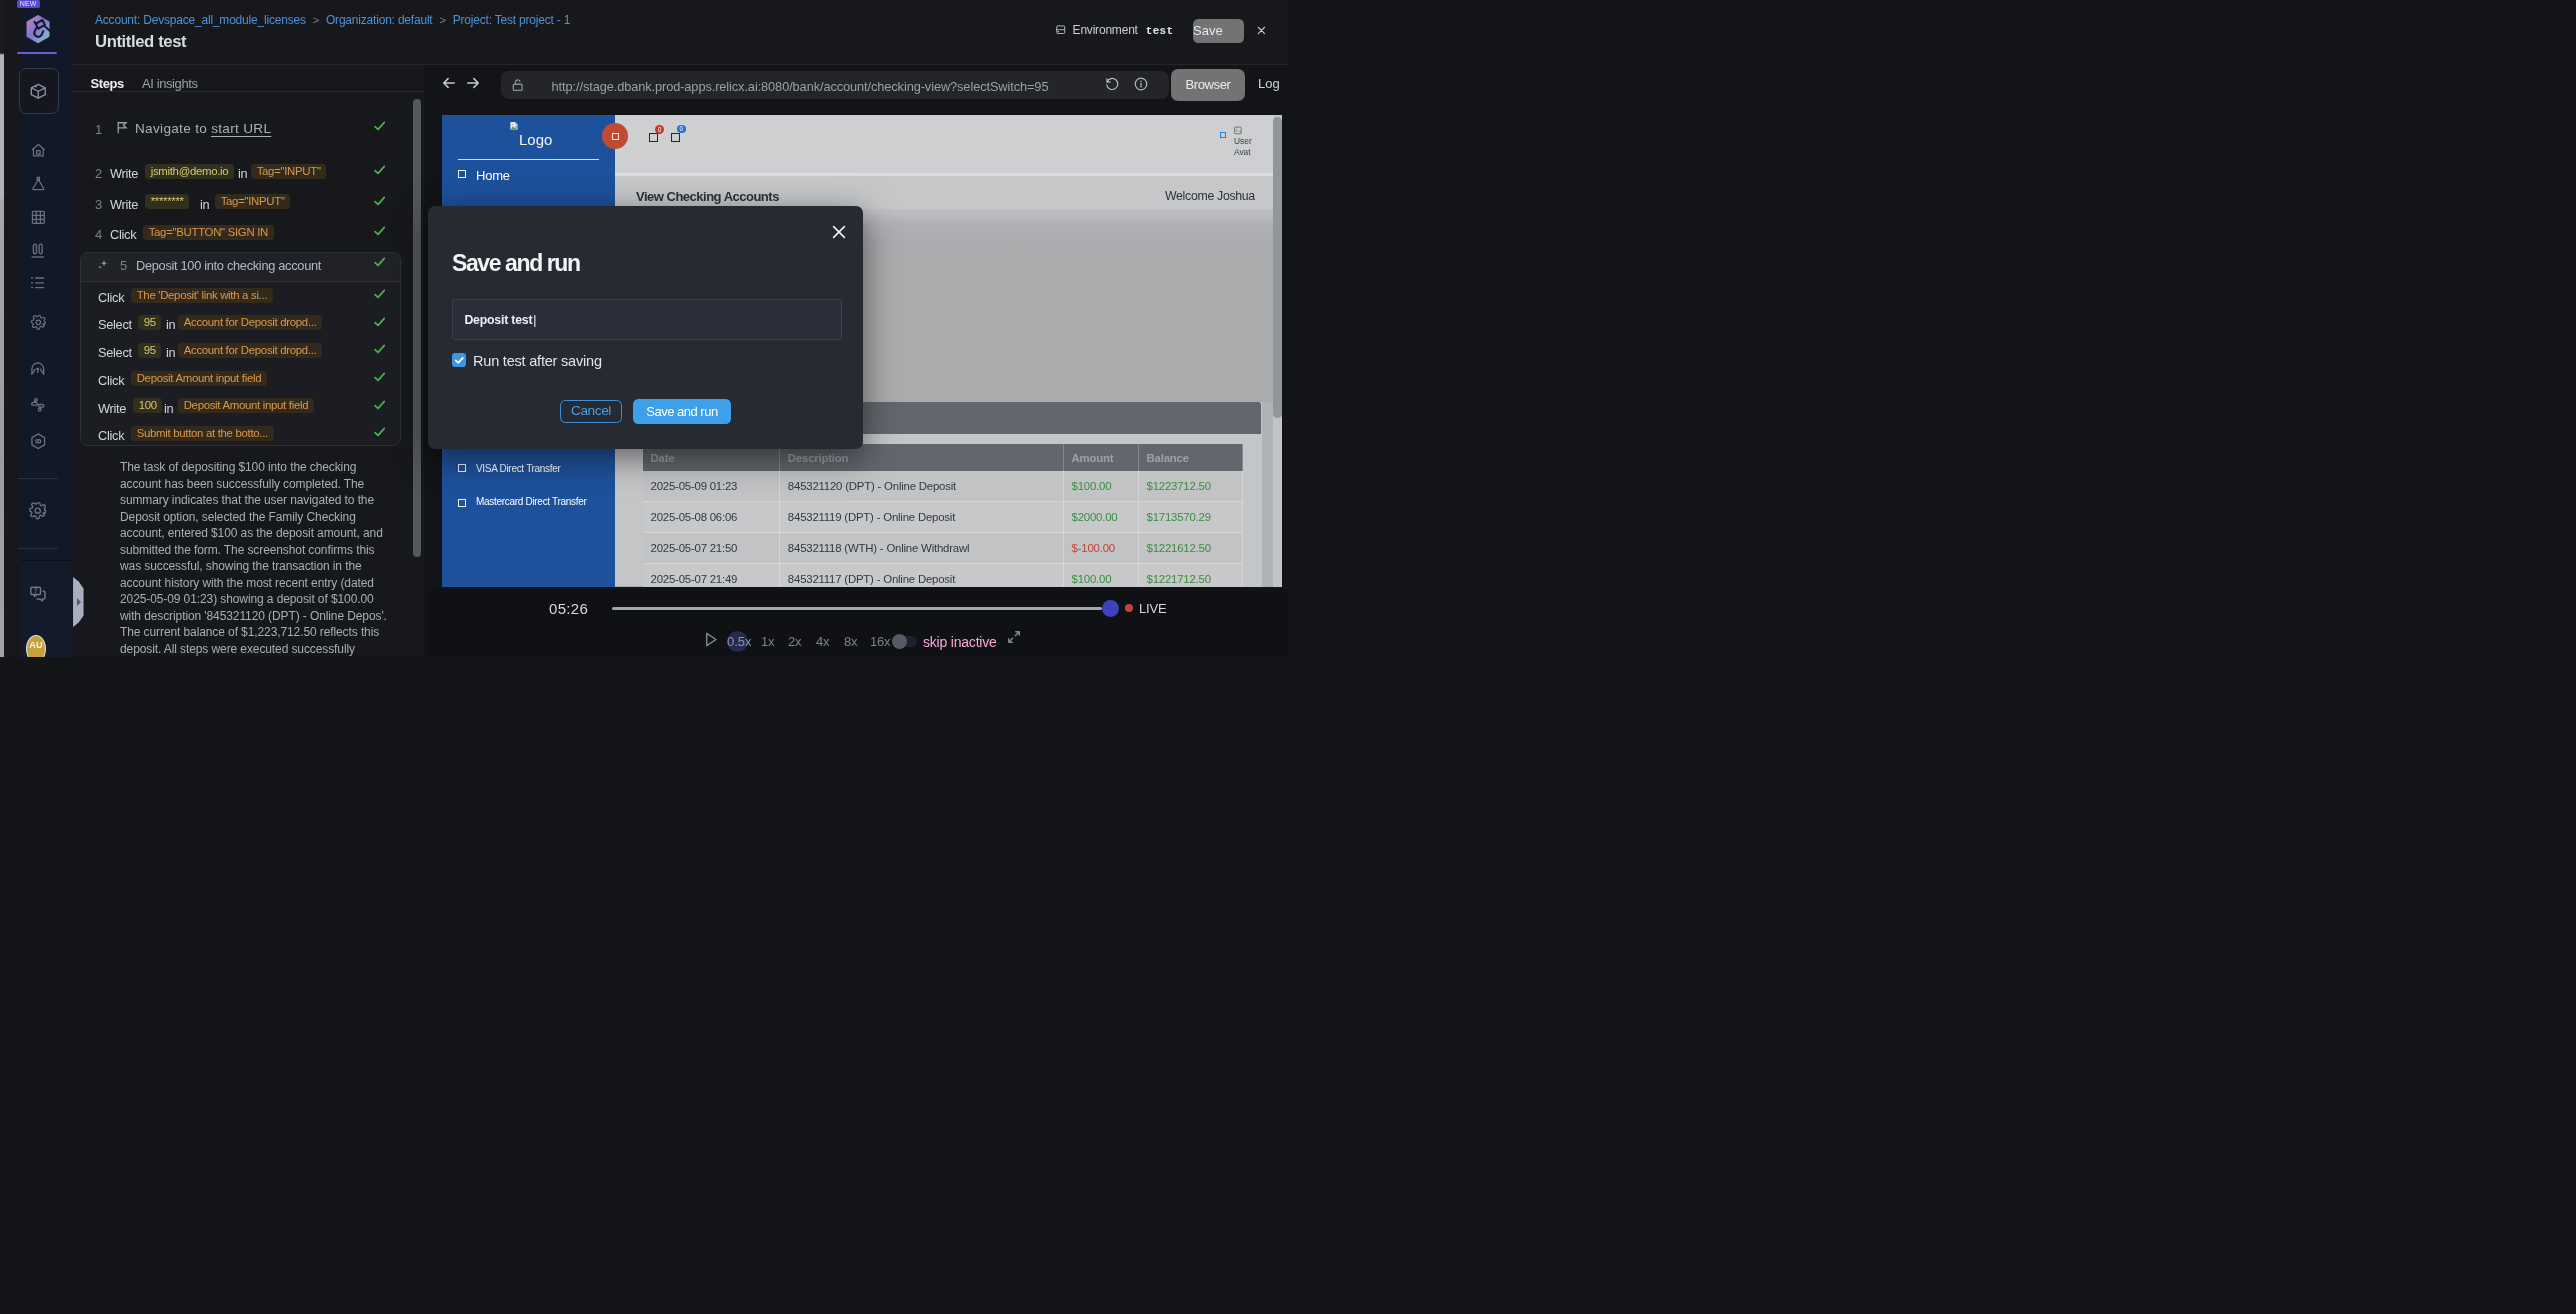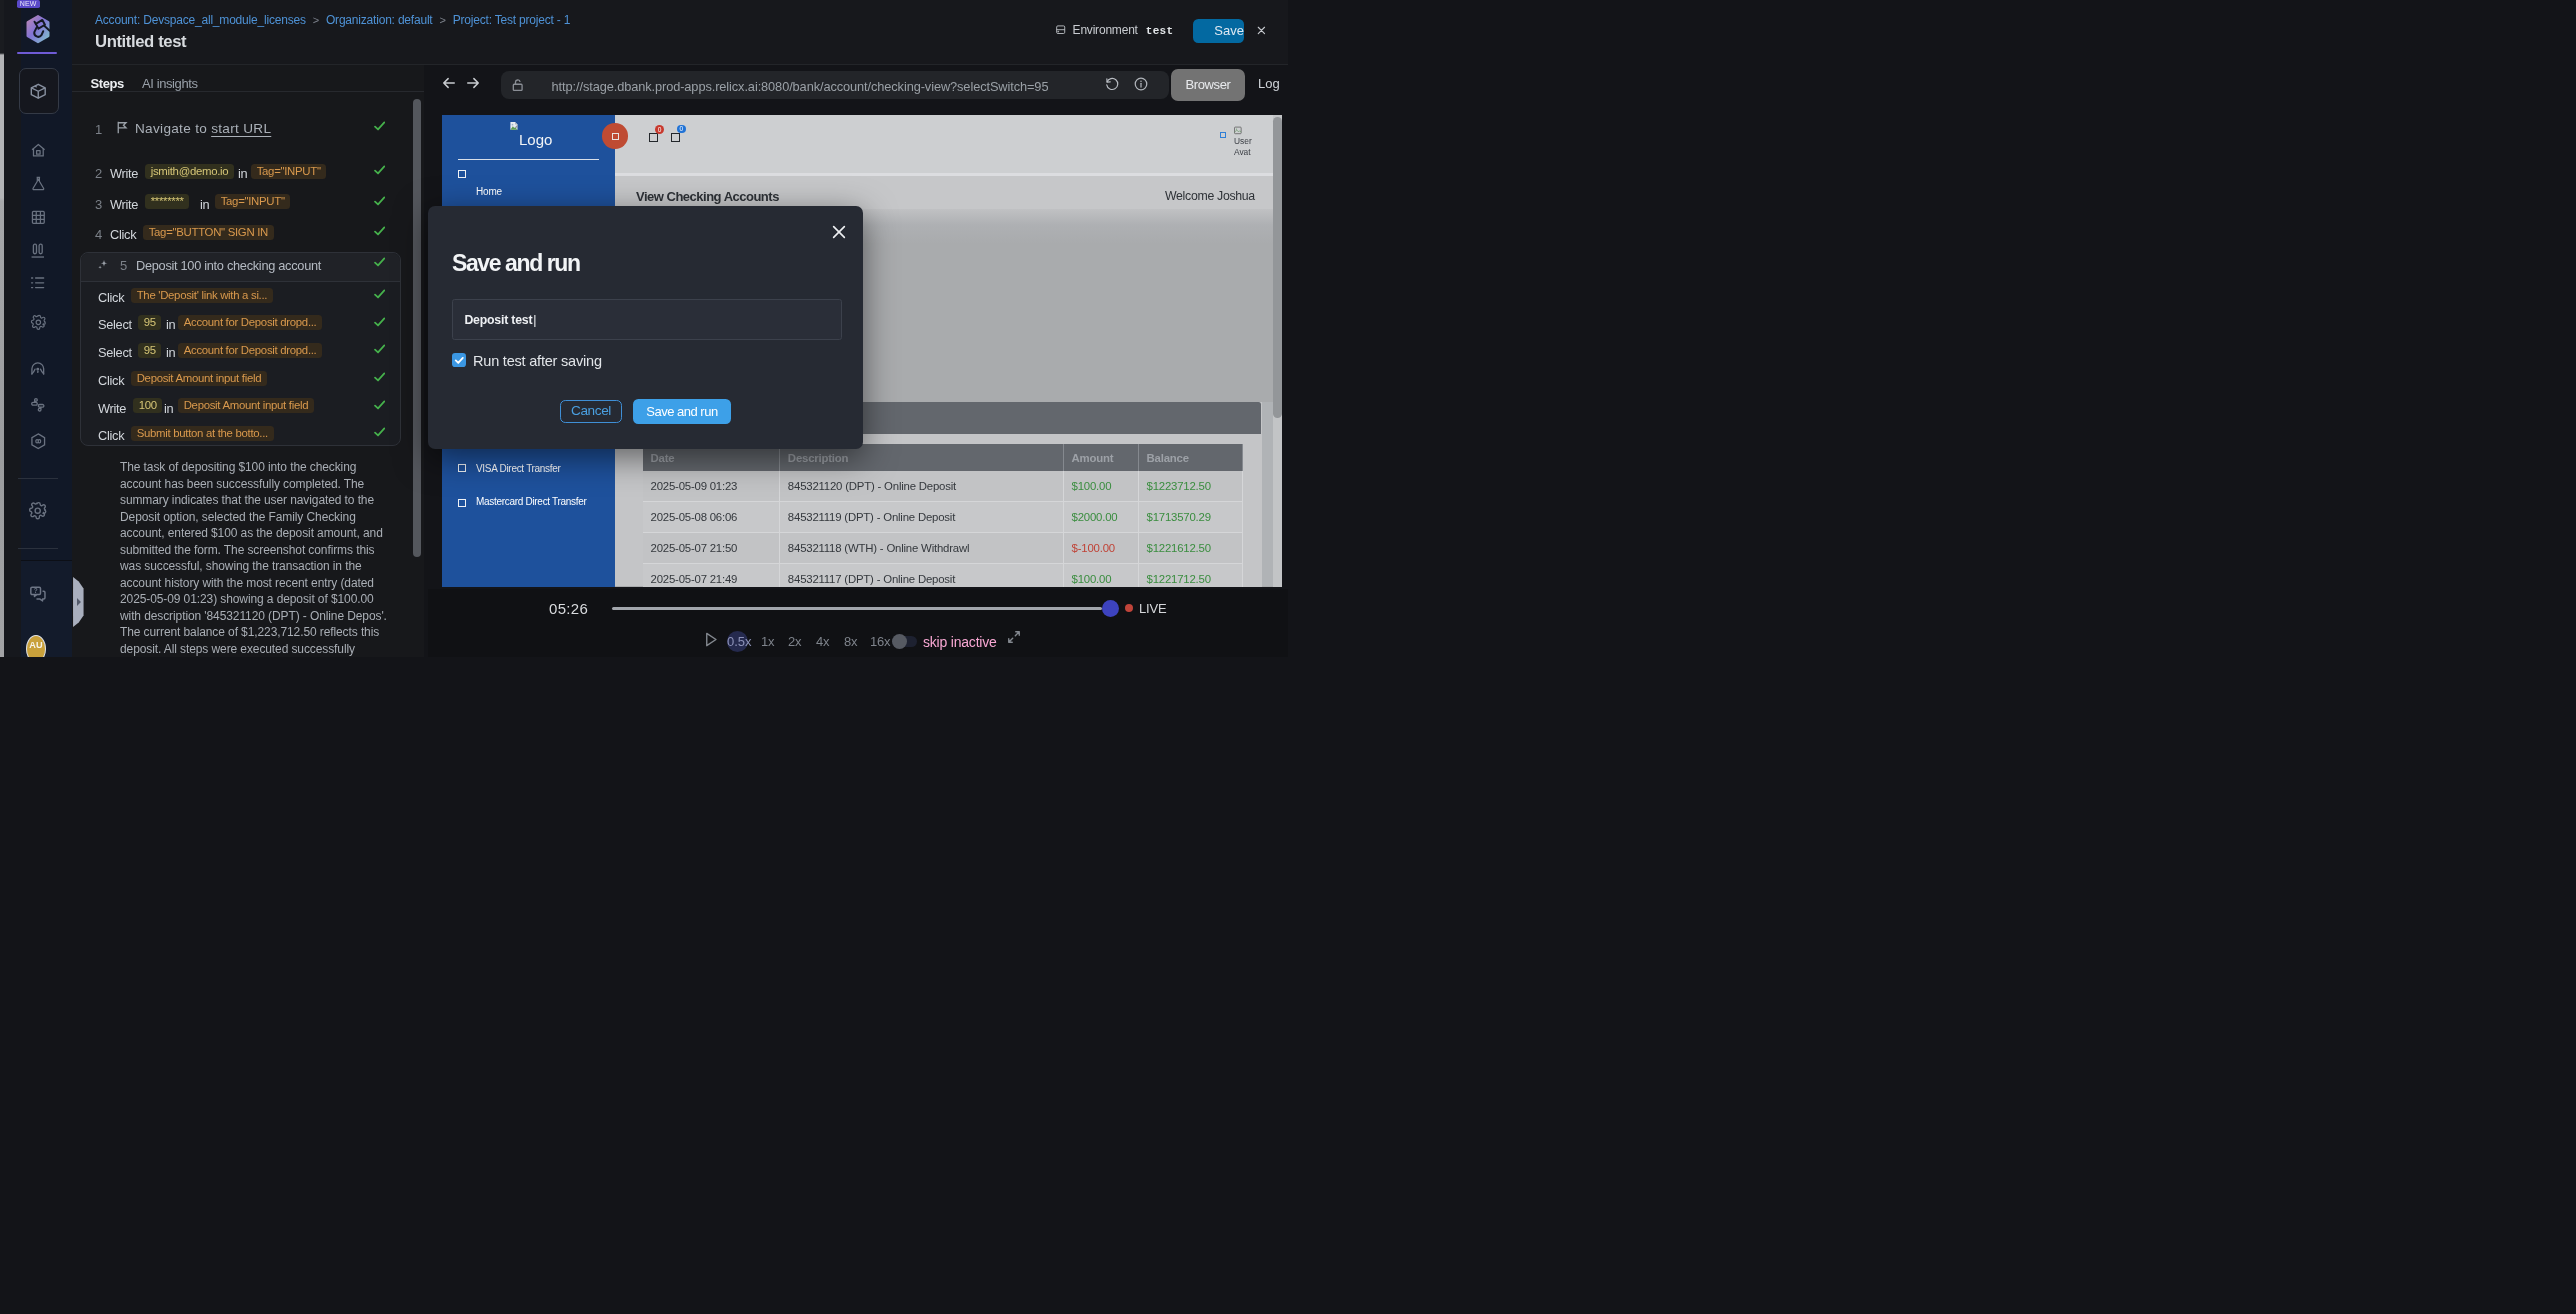--- a/index.html
+++ b/index.html
@@ -15,22 +15,22 @@
     font-size:7px;line-height:8px;text-align:center;border-radius:1.8px;letter-spacing:0.2px;}
   .icn{position:absolute;color:#707888;}
   #collapse{left:73px;top:577px;width:10.6px;height:50px;z-index:30;}
   
   #header{left:72px;top:0;width:1216px;height:65px;background:#17181c;border-bottom:0.9px solid #232529;box-sizing:border-box;}
   #crumb{left:95px;top:13px;font-size:12px;color:#4e92d6;letter-spacing:-0.2px;}
   #crumb .sep{color:#7d828c;font-size:11px;padding:0 7px;}
   #title{left:95px;top:32px;font-size:16.7px;font-weight:700;color:#d7dade;letter-spacing:-0.4px;}
   #envwrap{left:1055px;top:23px;font-size:12px;color:#c9ccd1;letter-spacing:-0.2px;}
   #envtest{font-family:"Liberation Mono",monospace;color:#e3e6e9;font-size:11px;font-weight:700;letter-spacing:0.3px;margin-left:8px;text-align:right;}
-  #savebtn{left:1193px;top:18.5px;width:51px;height:24px;background:#0369a1;border-radius:5.3px;
-    color:#dfe9f2;font-size:13px;line-height:24px;text-align:right;}
+  #savebtn{left:1193px;top:18.5px;width:51px;height:24px;background:#737373;border-radius:5.3px;
+    color:#dfe9f2;font-size:13px;line-height:24px;text-align:left;}
   
   #steps{left:72px;top:65px;width:352px;height:592px;background:#17181b;}
   #tabs{left:0;top:0;width:352px;height:27px;border-bottom:0.9px solid #27292e;box-sizing:border-box;}
   .tab{position:absolute;top:11.4px;font-size:13px;letter-spacing:-0.4px;}
   #tabSteps{left:18.5px;color:#eceef1;font-weight:700;}
   #tabAI{left:70px;color:#99a0a9;}
   .stepnum{position:absolute;color:#7b8088;font-size:13px;}
   .acttxt{position:absolute;color:#d2d6db;font-size:12.8px;letter-spacing:-0.3px;}
   .badge{position:absolute;border-radius:3.5px;font-size:11.4px;line-height:15.4px;padding:0 5.7px;letter-spacing:-0.3px;white-space:nowrap;}
   .byellow{background:#31301e;color:#d5c576;}
@@ -325,21 +325,21 @@
     <svg class="vp" style="left:67px;top:5.7px" width="9.7" height="9.7" viewBox="0 0 24 24">
       <path d="M3.5 2.5 H15 L21 8.5 V21.5 H3.5 Z" fill="#e9edf2"></path>
       <path d="M15 2.5 L15 8.5 L21 8.5 Z" fill="#aab4bf"></path>
       <circle cx="8.6" cy="9.2" r="2.1" fill="#9fb3c8"></circle>
       <path d="M3.5 21.5 L9.5 13 L13.5 17.5 L15.5 15.3 L21 21.5 Z" fill="#5f9e55"></path>
       <path d="M13.2 17.2 L21 9.5 V16 Z" fill="#8a949e"></path>
     </svg>
     <div class="vp" style="left:77px;top:16px;color:#f2f4f6;font-size:15px;">Logo</div>
     <div class="vp" style="left:16px;top:44px;width:141px;height:1.1px;background:#e9ecf0;opacity:0.92"></div>
     <div class="vp" style="left:16px;top:55px;width:5.7px;height:5.7px;border:1.3px solid #f0f2f5;"></div>
-    <div class="vp" style="left:34px;top:53px;color:#fff;font-size:10px;letter-spacing:-0.2px;margin-top:18px;">Home</div>
+    <div class="vp" style="left:34px;top:53px;color:#fff;font-size:13px;letter-spacing:-0.2px;">Home</div>
     <div class="vp" style="left:16px;top:349px;width:5.7px;height:5.7px;border:1.3px solid #f0f2f5;"></div>
     <div class="vp" style="left:34px;top:348px;color:#fff;font-size:10px;letter-spacing:-0.3px;">VISA Direct Transfer</div>
     <div class="vp" style="left:16px;top:384px;width:5.7px;height:5.7px;border:1.3px solid #f0f2f5;"></div>
     <div class="vp" style="left:34px;top:381px;color:#fff;font-size:10px;letter-spacing:-0.3px;">Mastercard Direct Transfer</div>
 
     <div class="vp" style="left:160px;top:8.4px;width:25.5px;height:25.5px;border-radius:50%;background:#bf4b33;"></div>
     <div class="vp" style="left:170px;top:18px;width:4.8px;height:4.8px;border:1.3px solid #e8e4e2;"></div>
     <div class="vp" style="left:207px;top:18px;width:6.6px;height:6.6px;border:1.4px solid #23272b;"></div>
     <div class="vp" style="left:213px;top:9.7px;width:9.2px;height:9.2px;border-radius:50%;background:#c8392d;color:#fff;font-size:6.6px;line-height:9.2px;text-align:center;">0</div>
     <div class="vp" style="left:229px;top:18px;width:6.6px;height:6.6px;border:1.4px solid #23272b;"></div>

